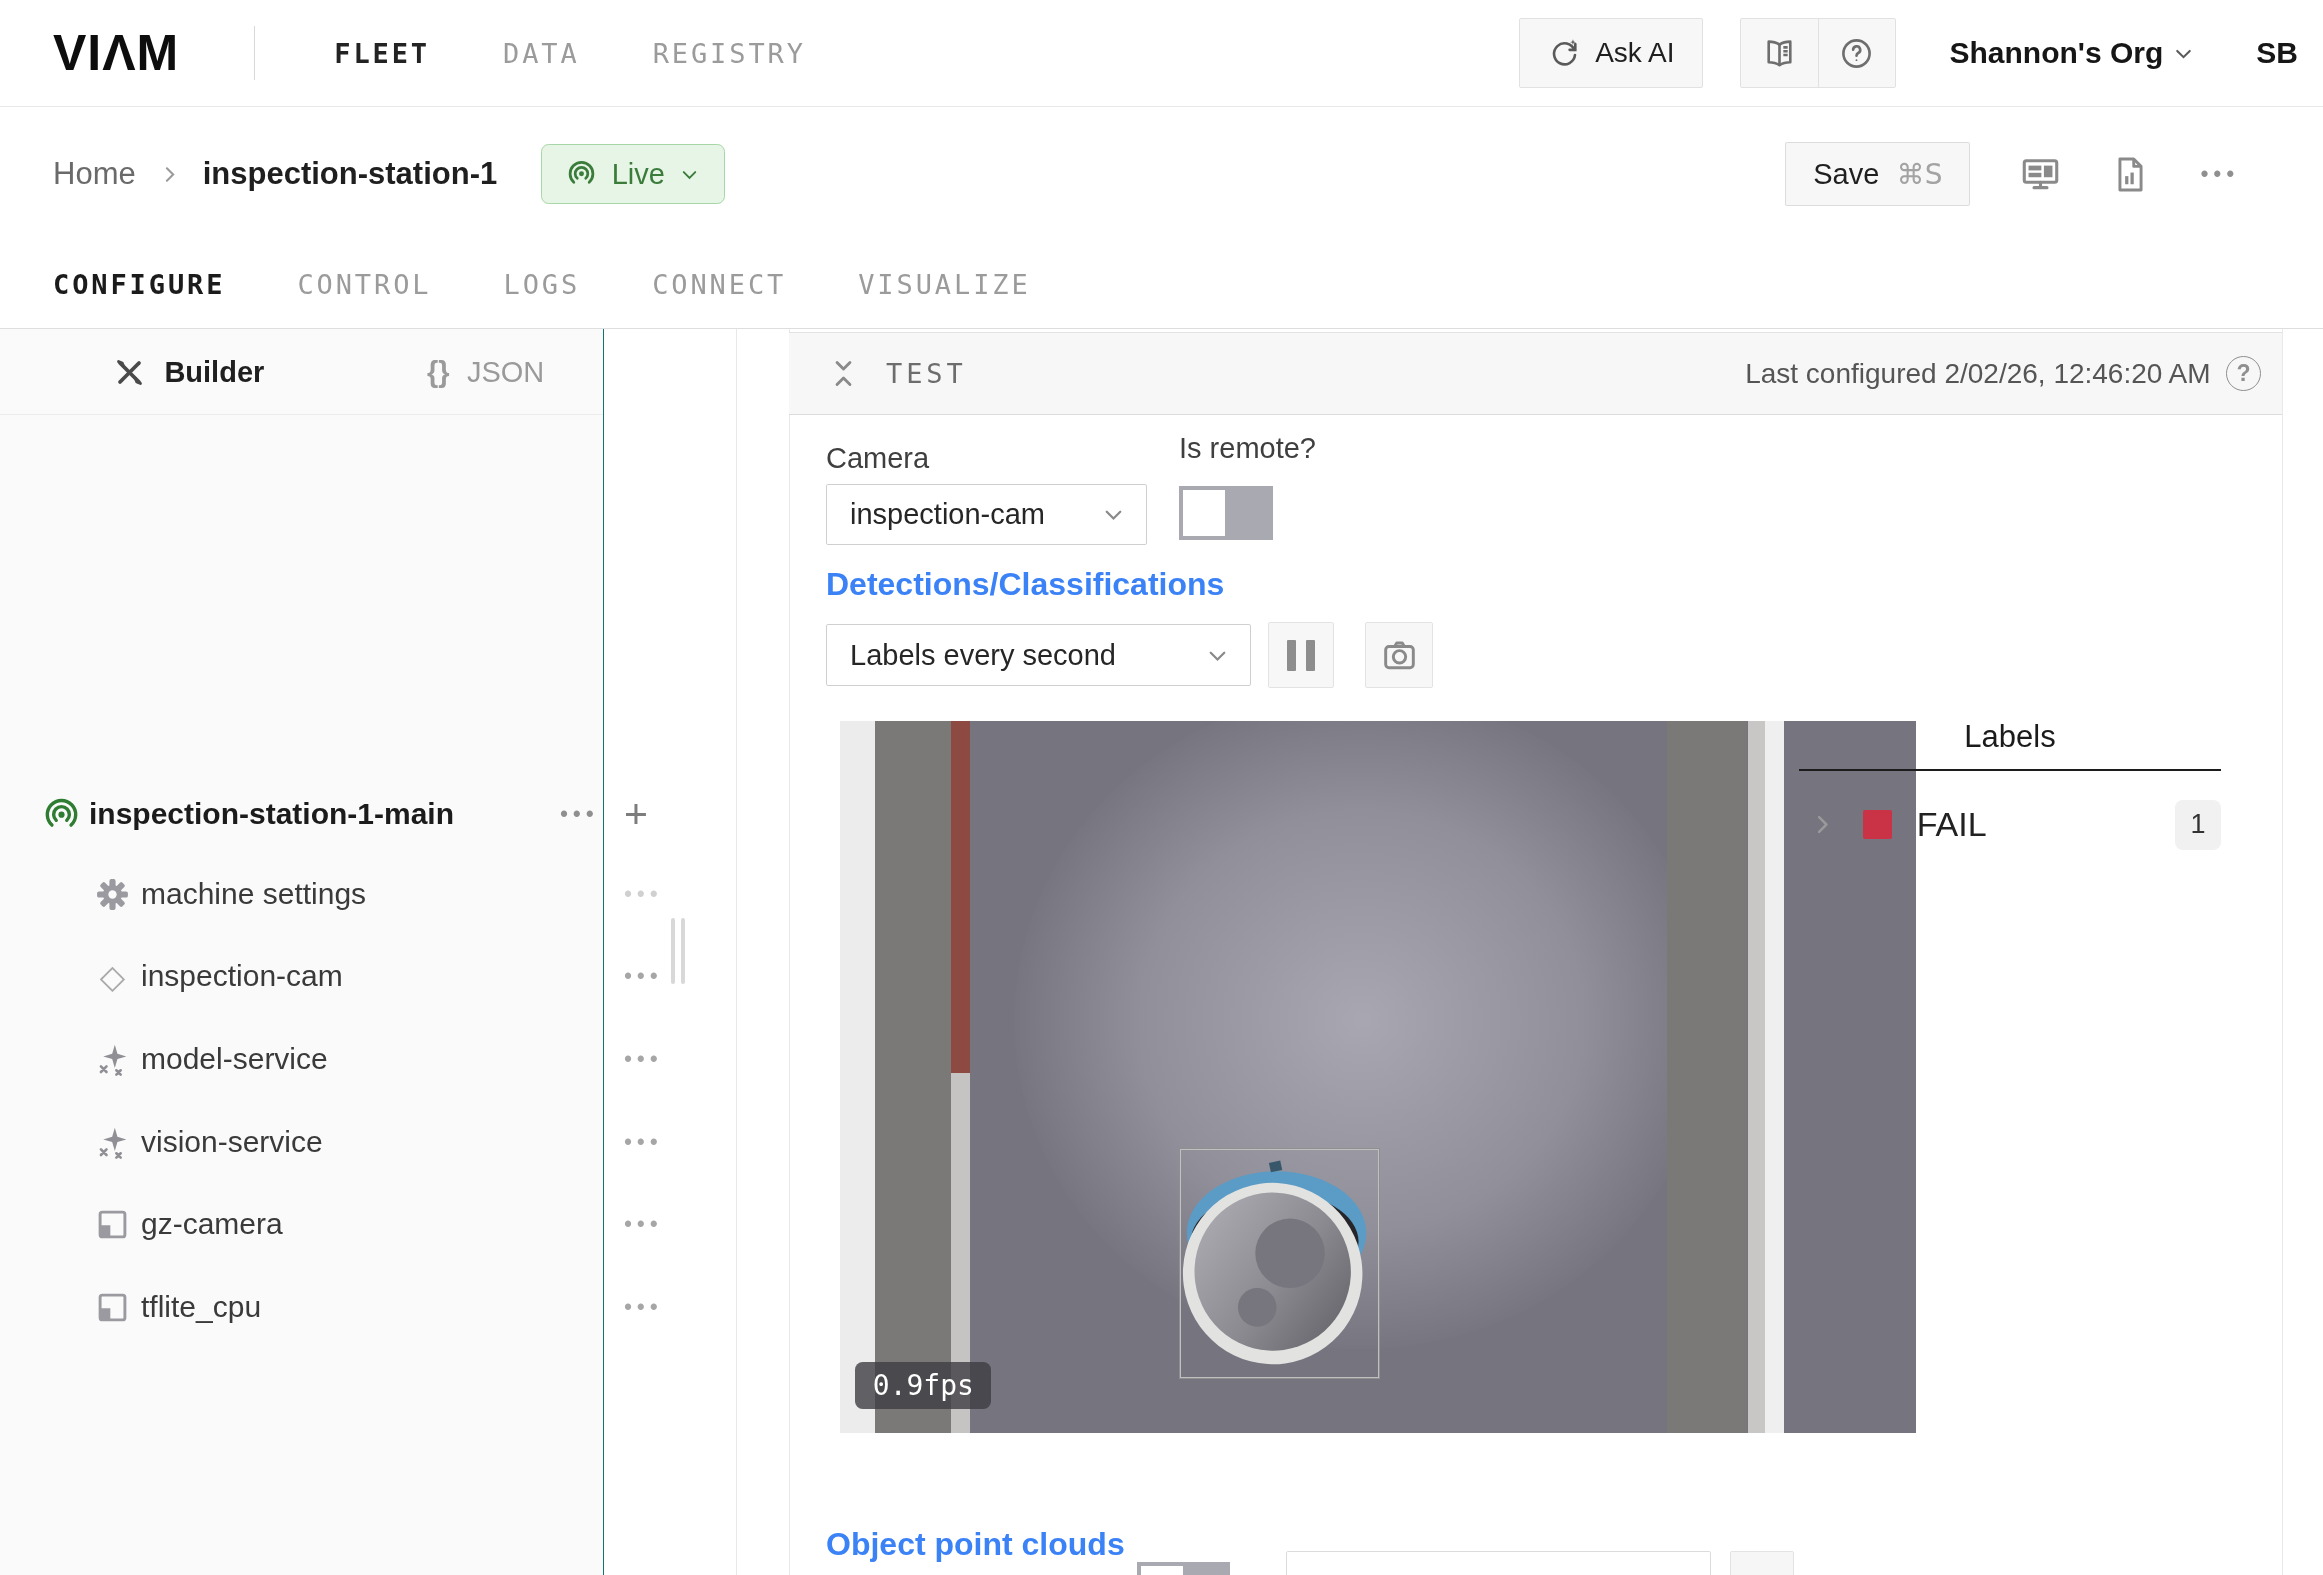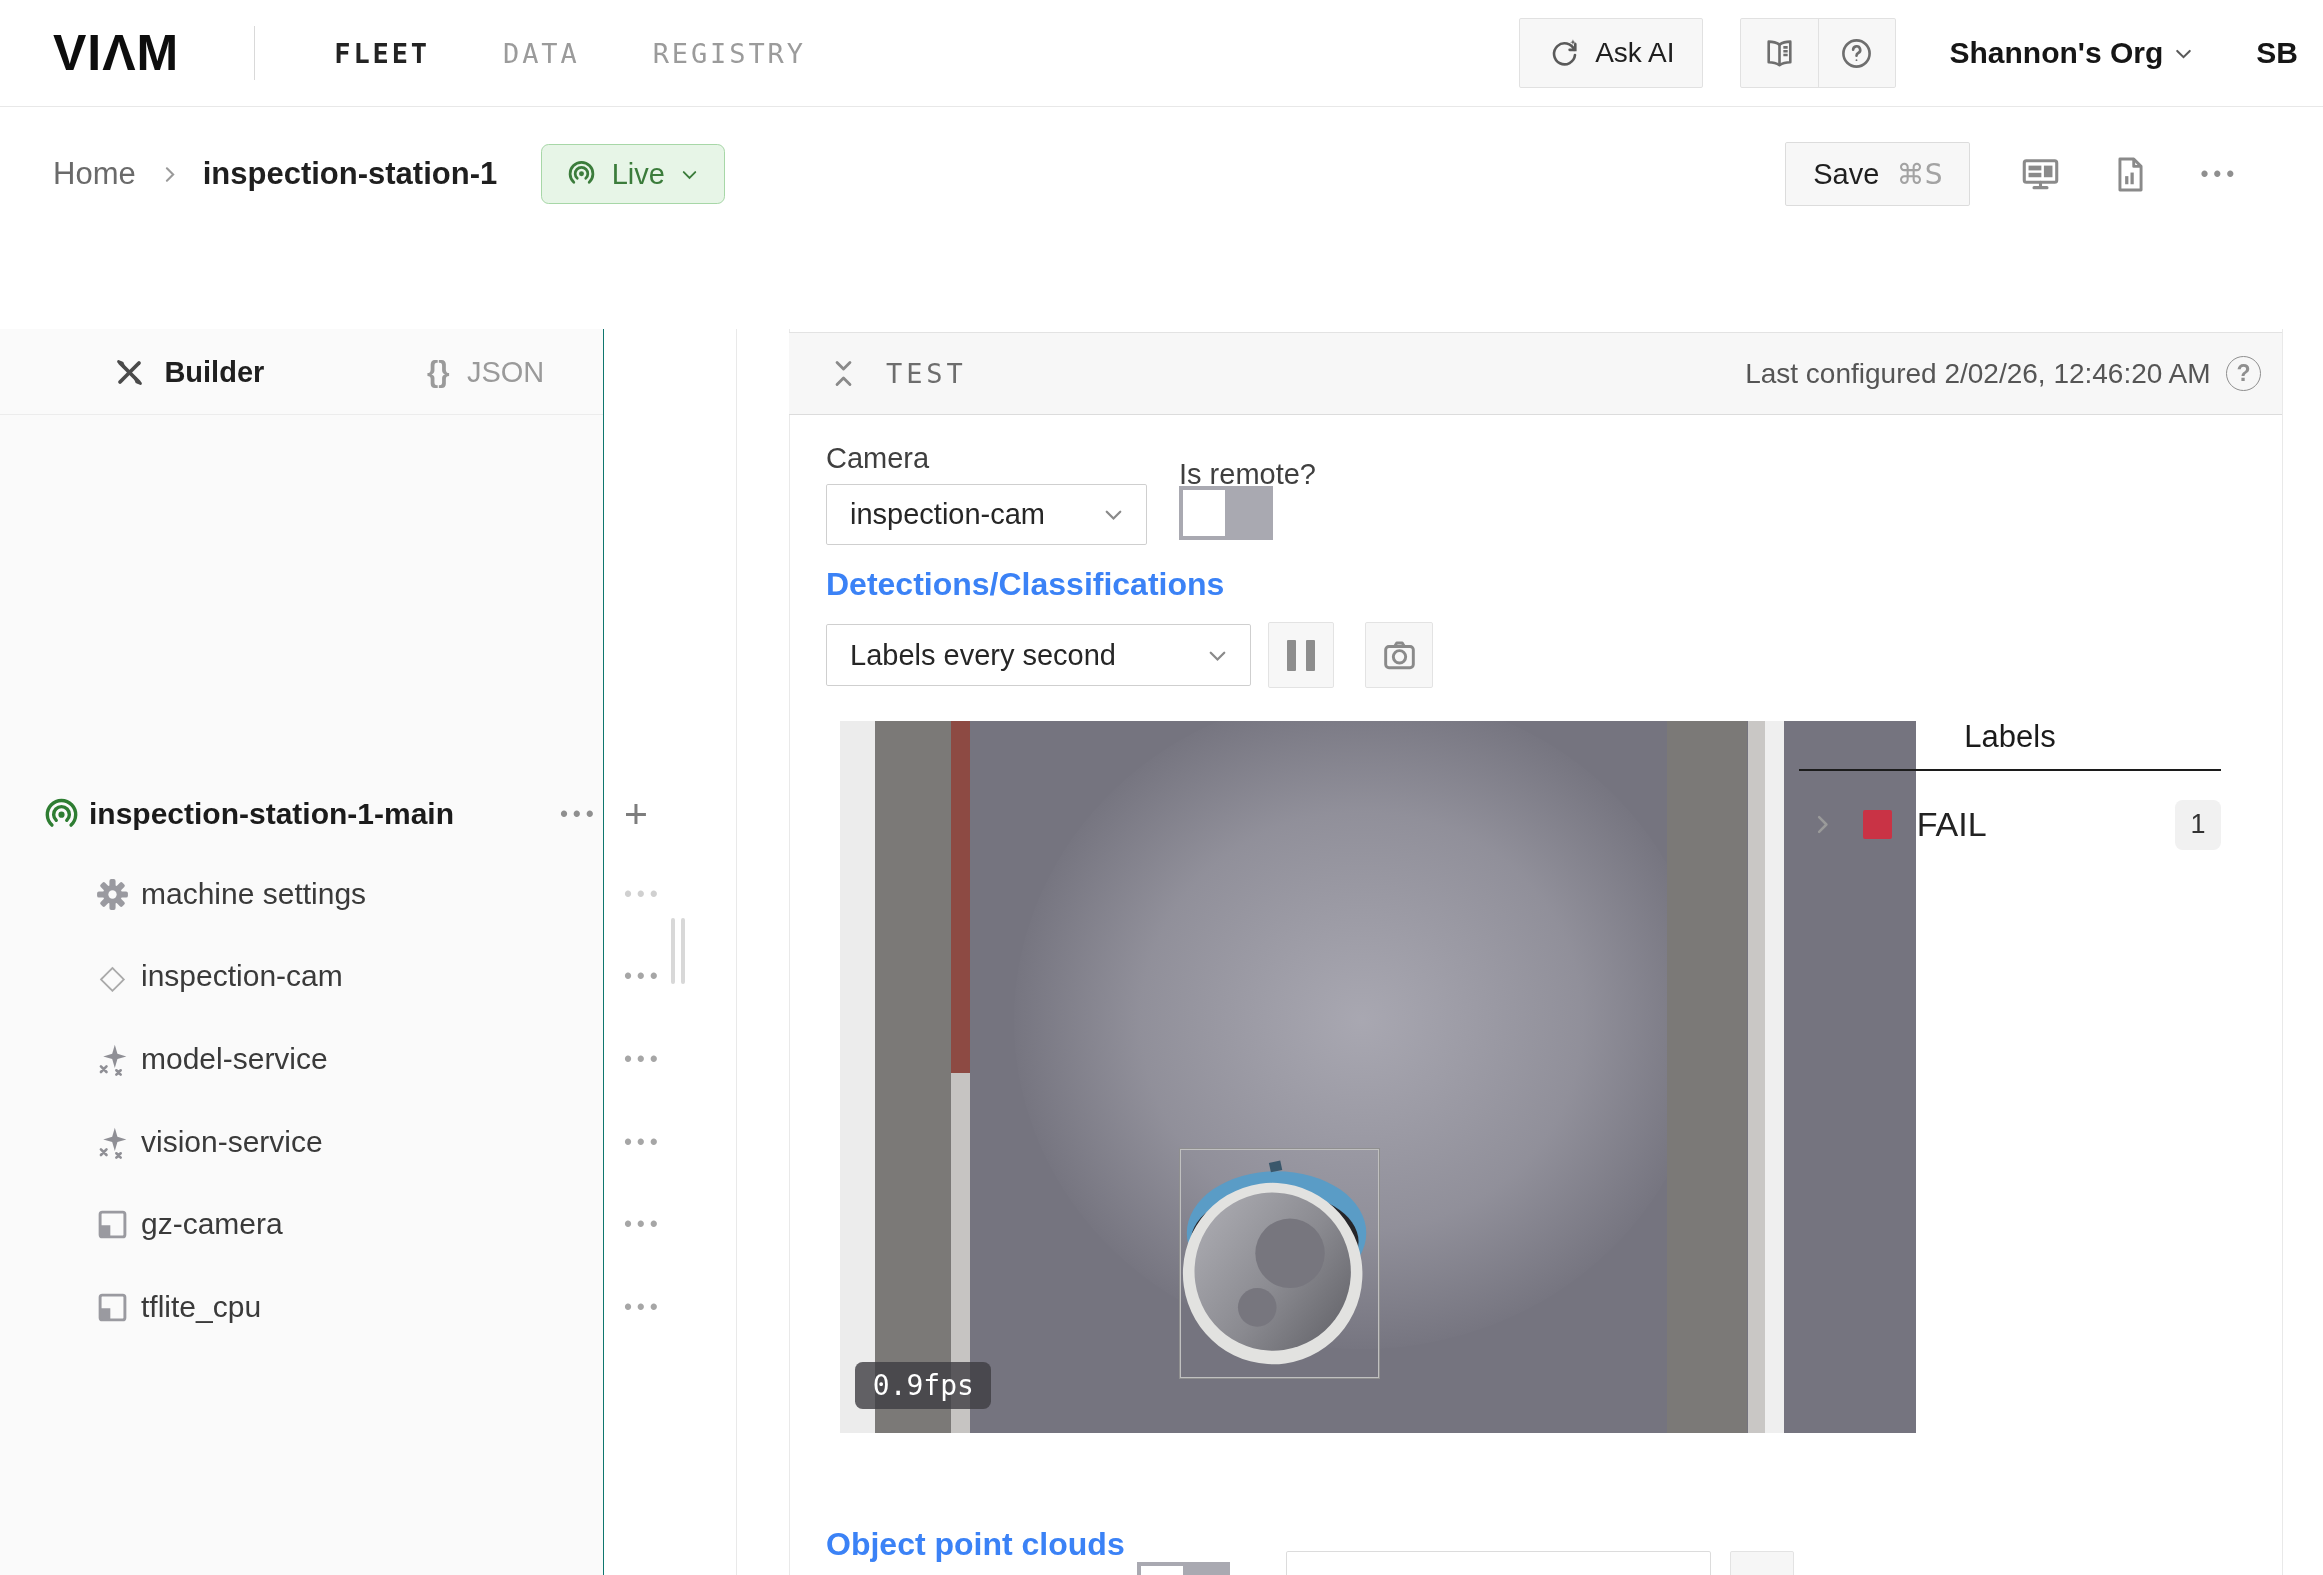--- a/index.html
+++ b/index.html
@@ -257,20 +257,27 @@
             <rect x="12" y="10.8" width="2" height="7.2" stroke="none"></rect>
           </svg>
         </span>
       </button>
       <button class="icon-btn">
         <span class="dots">•••</span>
       </button>
     </div>
   </div>
 
+  <div class="tabrow">
+    <div class="ptab active">CONFIGURE</div>
+    <div class="ptab">CONTROL</div>
+    <div class="ptab">LOGS</div>
+    <div class="ptab">CONNECT</div>
+    <div class="ptab">VISUALIZE</div>
+  </div>
 
   <div class="sidebar">
     <div class="builder-row">
       <div class="builder-toggle">
         <span>
           <svg width="35" height="35" viewBox="0 0 24 24" fill="none" stroke="#4a4a4a" stroke-width="2.6" stroke-linecap="round">
             <path d="M5.5 5.5l13 13"></path>
             <path d="M18.5 5.5l-13 13"></path>
             <path d="M4.5 4.5l2.5 1 1 2.5" stroke-width="2"></path>
             <path d="M19.5 19.5l-2.5-1-1-2.5" stroke-width="2"></path>
@@ -392,21 +399,21 @@
   <div class="field-label" style="left:826px; top:442px">Camera</div>
   <div class="select" style="left:826px; top:484px; width:321px; height:61px">
     <span>inspection-cam</span>
     <span class="chev">
       <svg width="27" height="27" viewBox="0 0 24 24" fill="none" stroke="#8a8a8a" stroke-width="2" stroke-linecap="round">
           <path d="M6 9.5l6 6 6-6"></path>
         </svg>
     </span>
   </div>
 
-  <div class="field-label" style="left:1179px; top:458px">Is remote?</div>
+  <div class="field-label" style="left:1179px; top:432px">Is remote?</div>
   <div class="toggle" style="left:1179px; top:486px; width:94px; height:54px">
     <span class="knob"></span>
   </div>
 
   <div class="h-bold" style="left:826px; top:566px">Detections/Classifications</div>
 
   <div class="select" style="left:826px; top:624px; width:425px; height:62px">
     <span>Labels every second</span>
     <span class="chev">
       <svg width="27" height="27" viewBox="0 0 24 24" fill="none" stroke="#8a8a8a" stroke-width="2" stroke-linecap="round">

